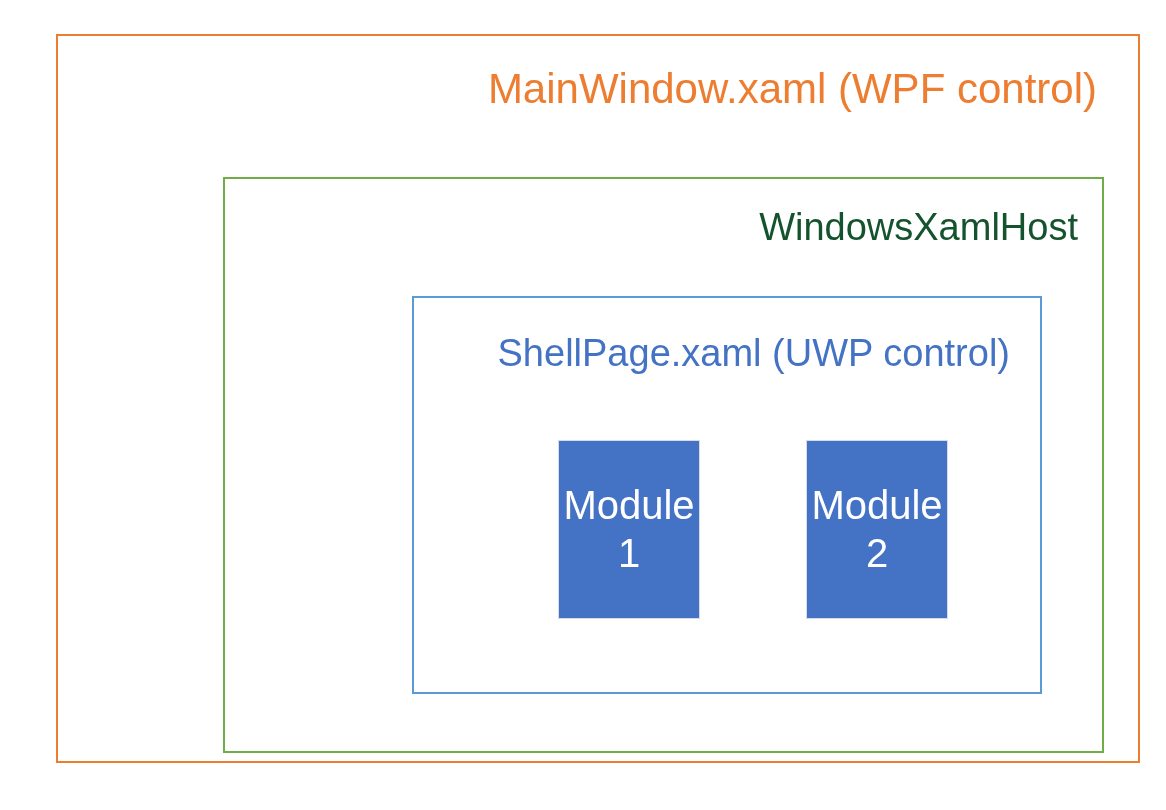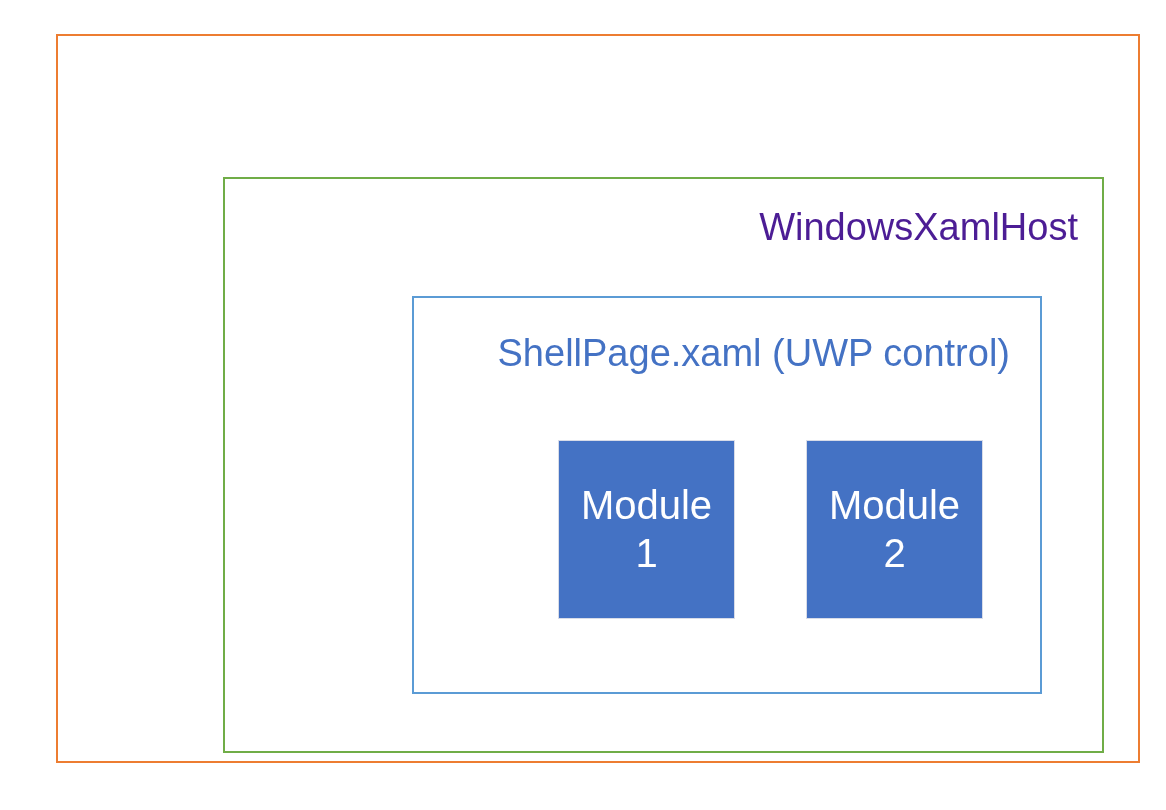--- a/index.html
+++ b/index.html
@@ -59,21 +59,21 @@
     border: 2px solid #70AD47;
     background: transparent;
   }
 
   .layer-middle-label {
     position: absolute;
     right: 24px;
     top: 26px;
     font-size: 38px;
     line-height: 1.18;
-    color: #4c1d95;
+    color: #14532d;
     white-space: nowrap;
     text-align: right;
     font-weight: 400;
   }
 
   
   .layer-inner {
     position: absolute;
     left: 354px;
     top: 260px;
@@ -93,21 +93,21 @@
     color: #4472C4;
     white-space: nowrap;
     text-align: right;
     font-weight: 400;
   }
 
   
   .module-box {
     position: absolute;
     top: 404px;
-    width: 177px;
+    width: 142px;
     height: 179px;
     box-sizing: border-box;
     background: #4472C4;
     border: 1px solid #d8dce8;
     display: flex;
     align-items: center;
     justify-content: center;
     text-align: center;
   }
 
@@ -126,20 +126,21 @@
     box-sizing: border-box;
     word-break: break-word;
   }
 </style>
 </head>
 <body>
 
 <div class="canvas">
 
   <div class="layer-outer">
+    <div class="layer-outer-label">MainWindow.xaml (WPF control)</div>
 
     <div class="layer-middle">
       <div class="layer-middle-label">WindowsXamlHost</div>
     </div>
 
     <div class="layer-inner">
       <div class="layer-inner-label">ShellPage.xaml (UWP control)</div>
     </div>
 
     <div class="module-box module-box-1">

